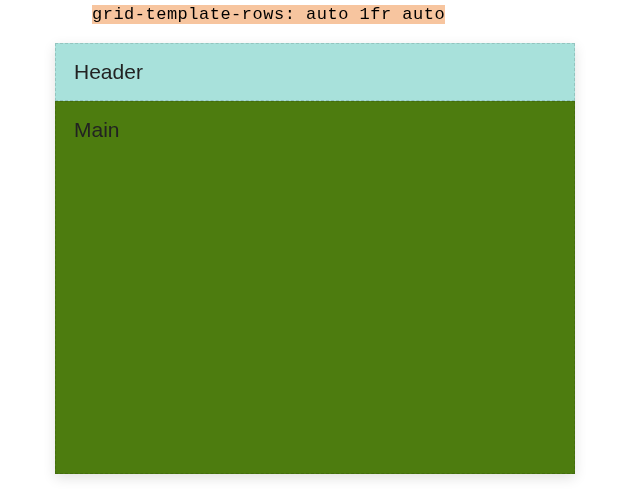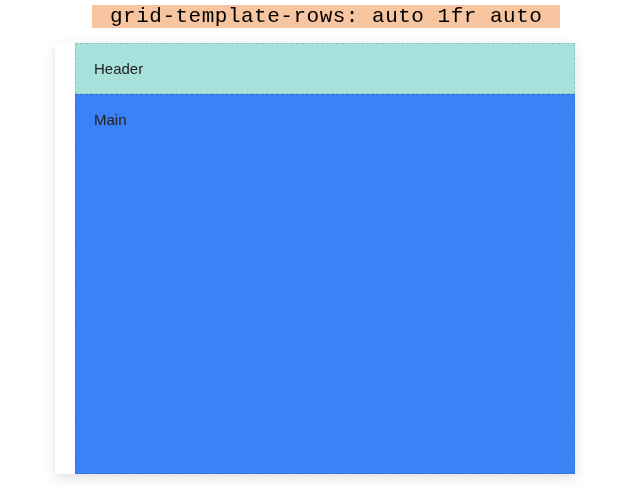--- a/index.html
+++ b/index.html
@@ -13,47 +13,46 @@
       width: 639px;
       height: 500px;
       position: relative;
     }
     .code-label {
       position: absolute;
       top: 5px;
       left: 92px;
       background: #f7c59f;
       font-family: "Courier New", monospace;
-      font-size: 21px;
-      padding: 0px 18px;
+      font-size: 17px;
+      padding: 0px 0;
       letter-spacing: 0.5px;
     }
     .grid-container {
       position: absolute;
       top: 43px;
       left: 55px;
       width: 520px;
       height: 431px;
       display: grid;
       grid-template-rows: auto 1fr auto;
       box-shadow: 0 4px 12px rgba(0, 0, 0, 0.12);
     }
     .grid-container > div {
       padding: 16px 18px;
-      font-size: 15px;
+      font-size: 21px;
       color: #222;
       border: 1px dashed rgba(0, 0, 0, 0.12);
       position: relative;
-      margin-left: 20px;
     }
     .header-row {
       background: #a8e1db;
     }
     .main-row {
-      background: #3b82f6;
+      background: #4d7c0f;
     }
     .footer-row {
       background: #d4cce4;
     }
     .resize-handle {
       position: absolute;
       right: 2px;
       bottom: 2px;
       width: 12px;
       height: 12px;

